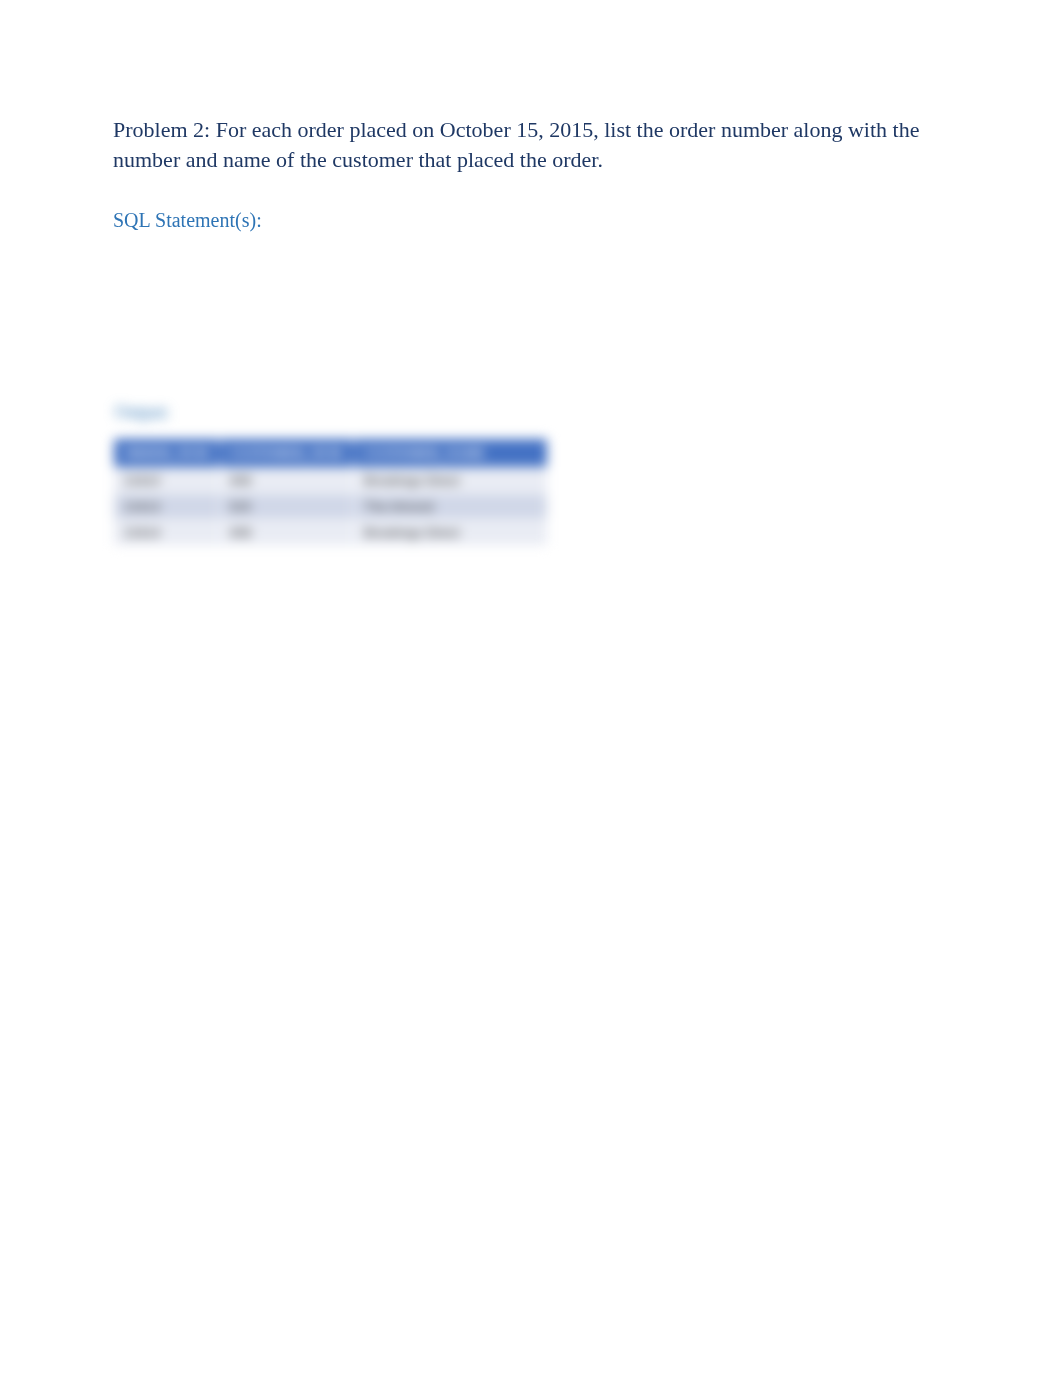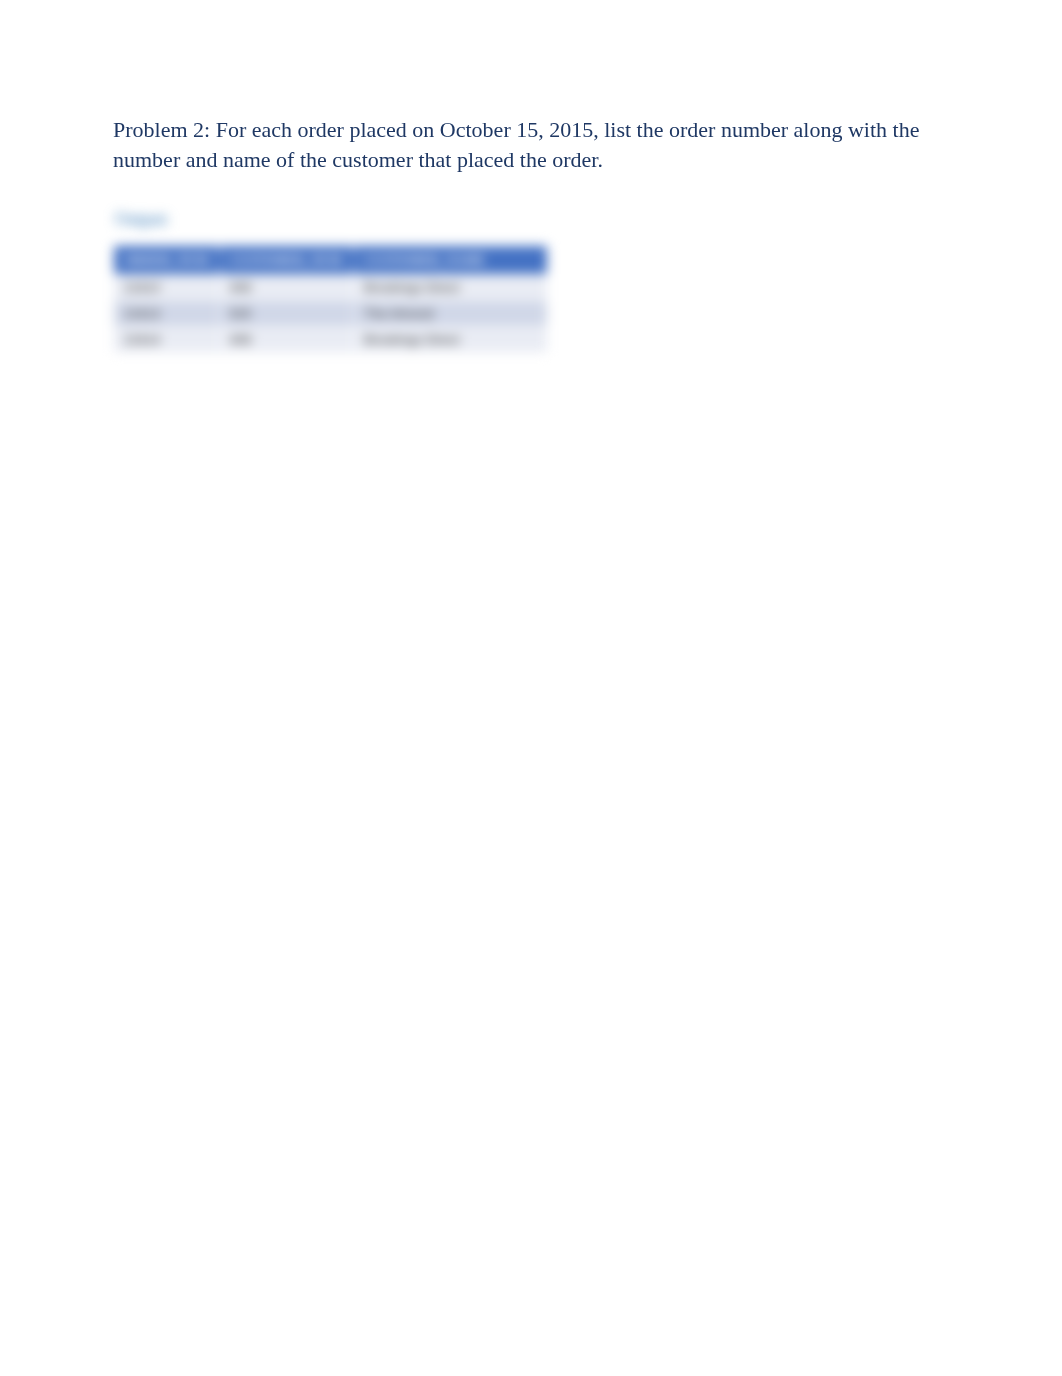--- a/index.html
+++ b/index.html
@@ -88,20 +88,21 @@
   </style>
 </head>
 <body>
 
 <div class="page-content">
   <div class="problem-statement">
     <span class="problem-label">Problem 2:</span>
     <span class="problem-text">For each order placed on October 15, 2015, list the order number along with the number and name of the customer that placed the order.</span>
   </div>
 
+  <div class="sql-label">SQL Statement(s):</div>
 
   <div class="output-section">
     <div class="output-label">Output:</div>
     <table class="results-table">
       <thead>
         <tr>
           <th>ORDER_NUM</th>
           <th>CUSTOMER_NUM</th>
           <th>CUSTOMER_NAME</th>
         </tr>

